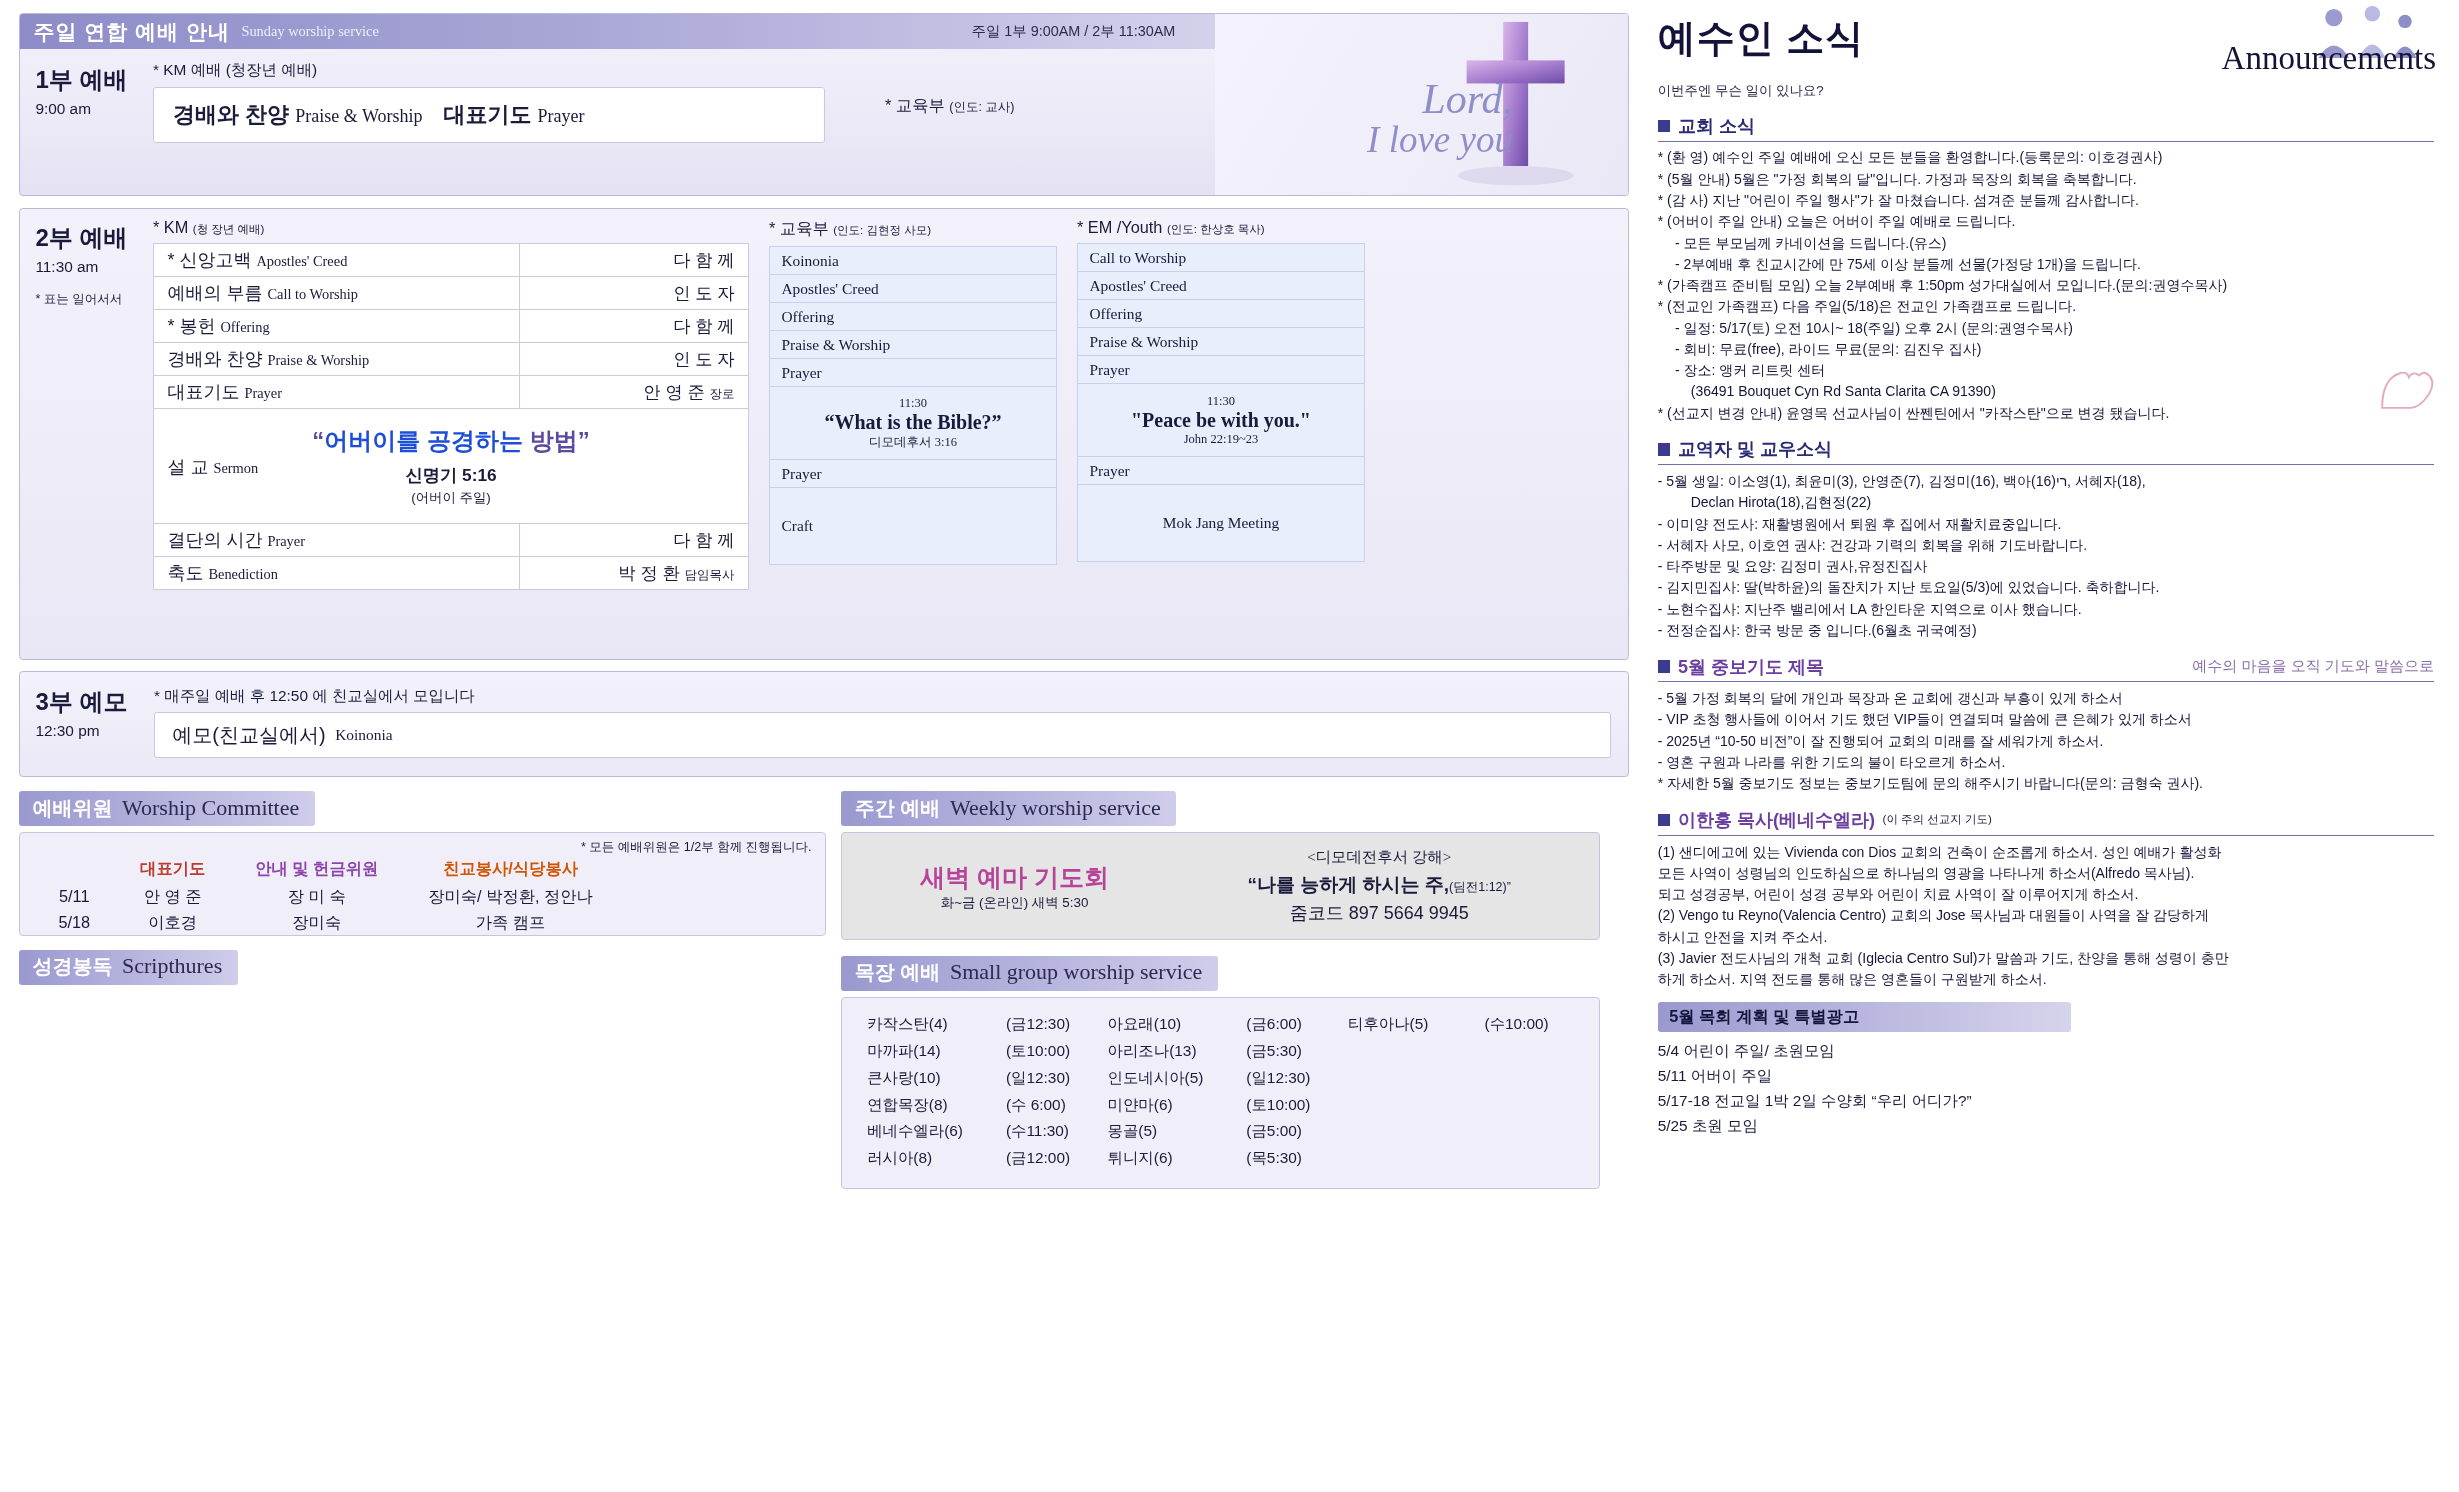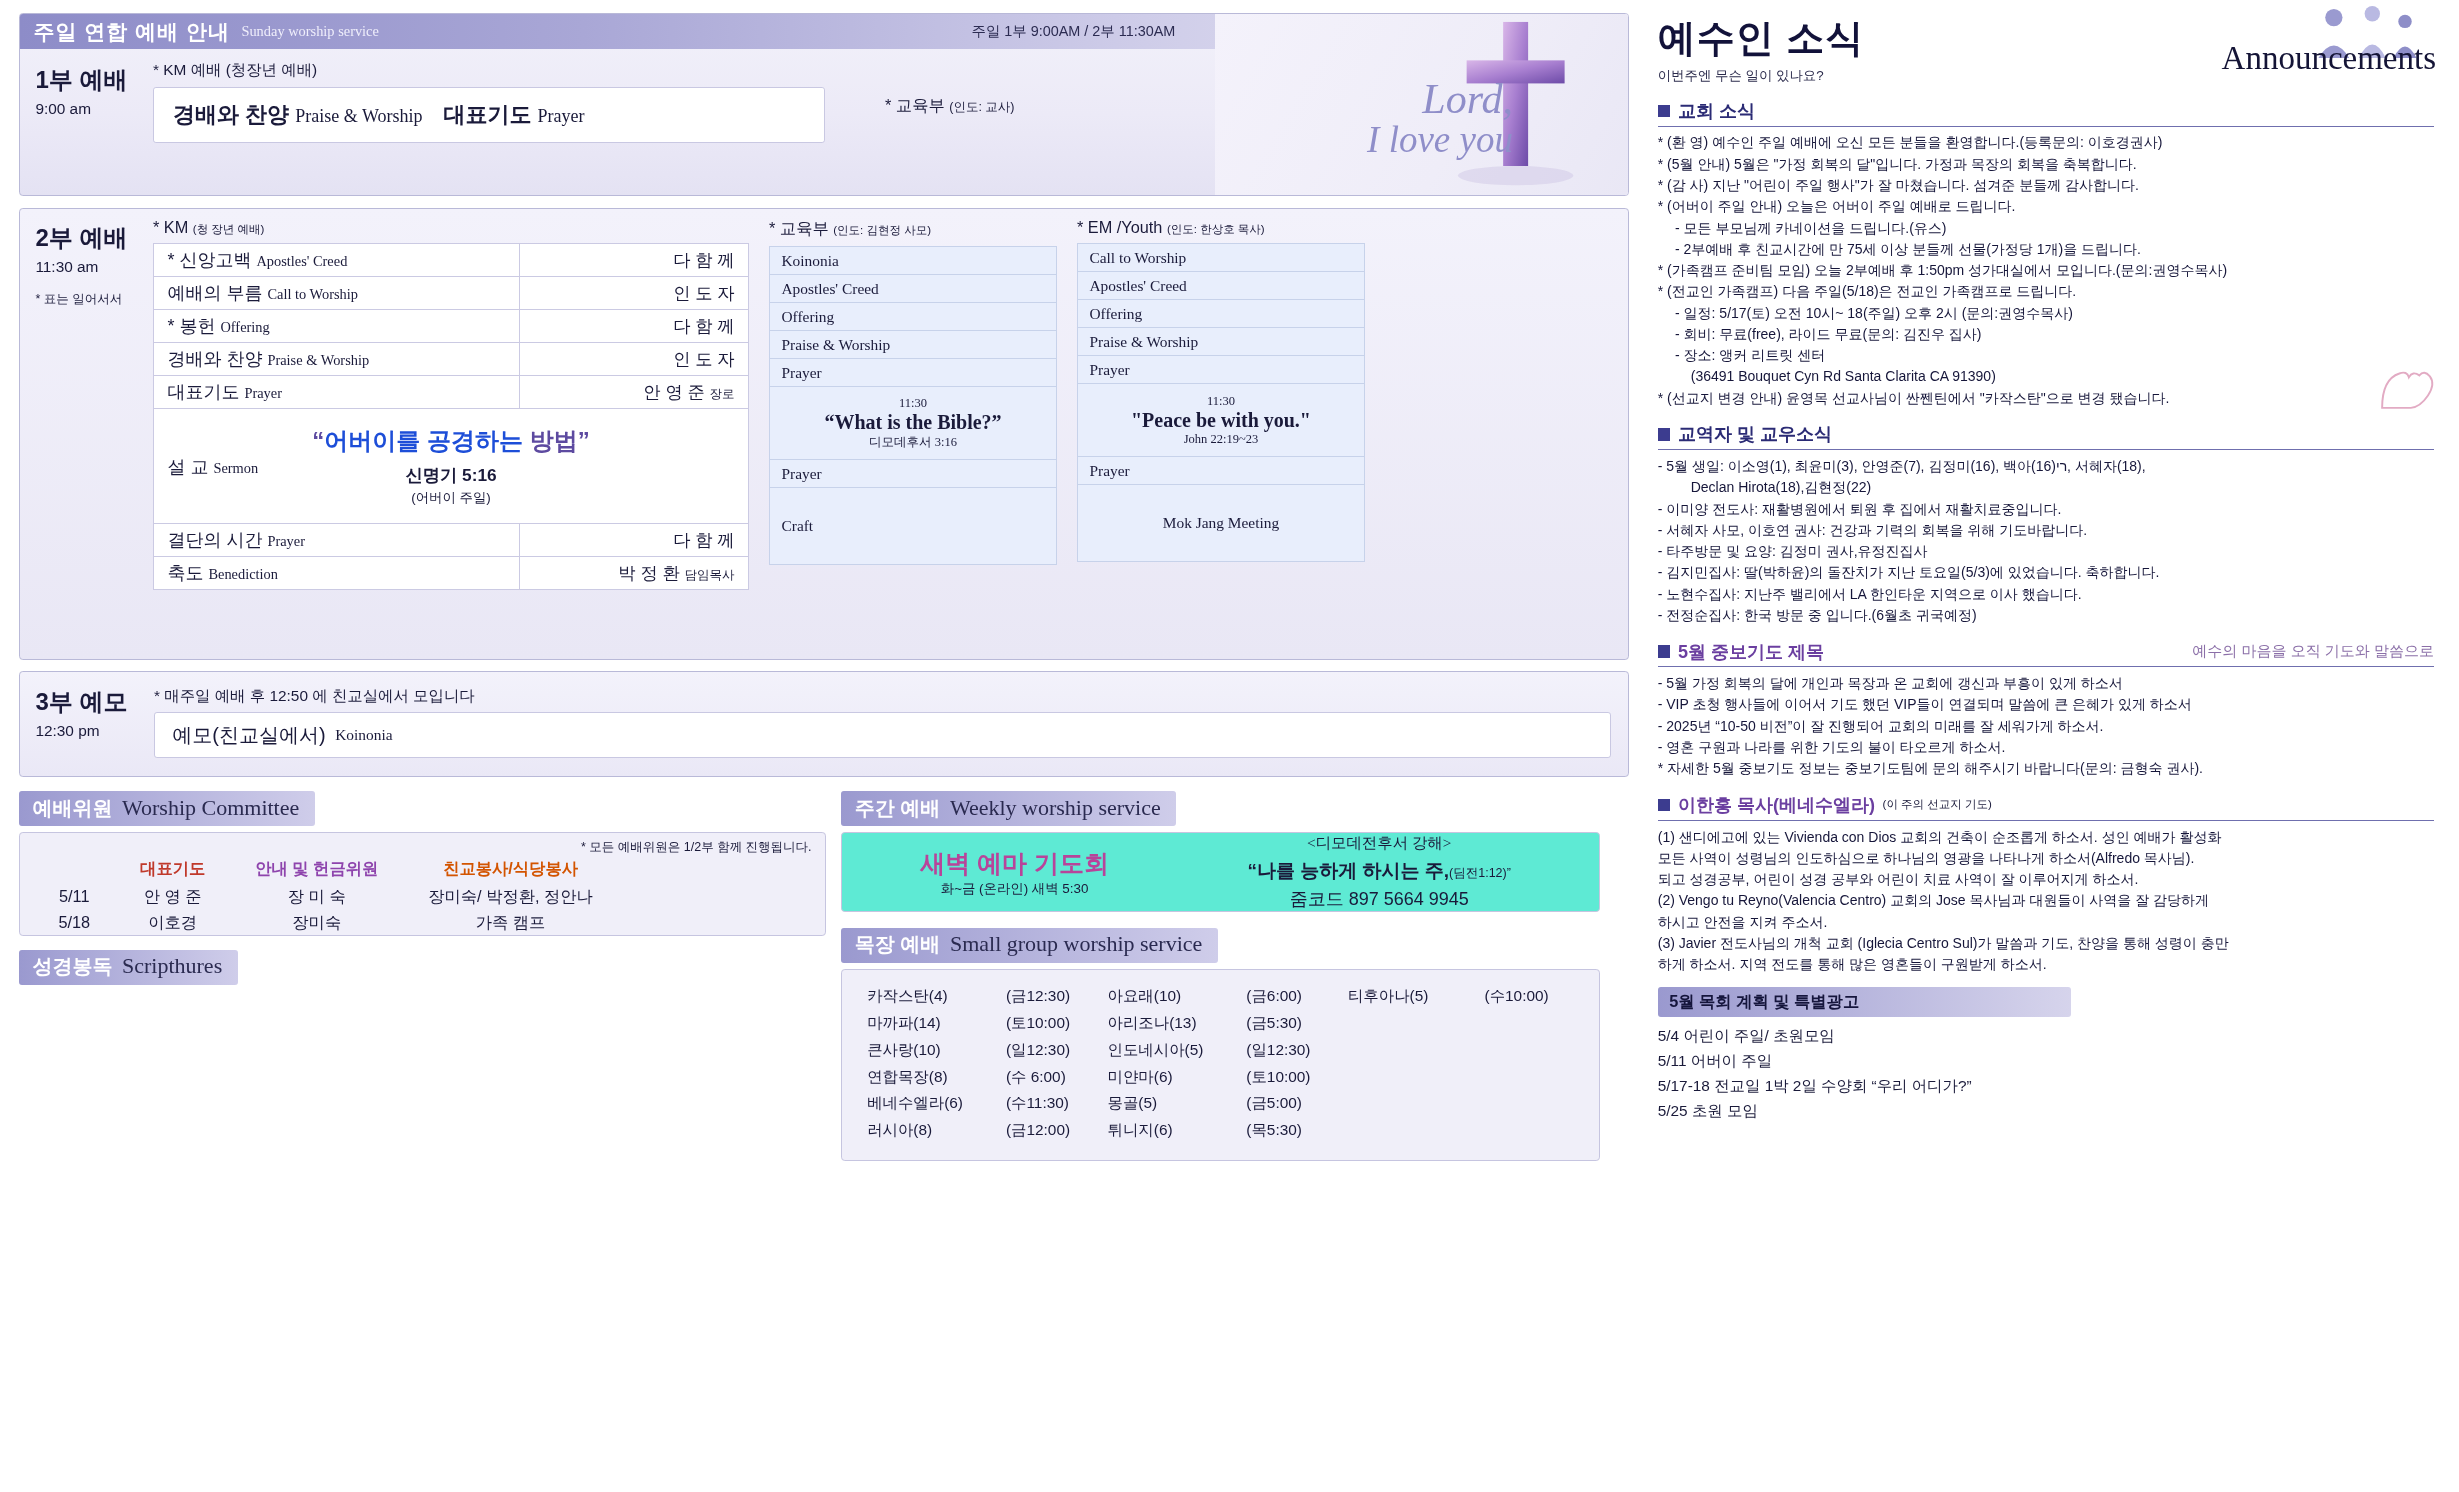--- a/index.html
+++ b/index.html
@@ -142,21 +142,21 @@
   .ctable { border-collapse: collapse; margin-top: 17.3px; }
   .ctable th { font-size: 16.3px; font-weight: bold; padding: 0 25px 3.8px 25px; }
   .ctable td { font-size: 16.3px; padding: 1.9px 25px; text-align: center; }
   .c1 { color: #c0392b; } .c2 { color: #8e44ad; } .c3 { color: #d35400; }
   .ctable td.datecol { color: #1a1a3a; font-weight: normal; }
 
   .scripture-row { margin-top: 13.4px; }
 
   .weekly-box {
     margin-top: 5.8px; border: 1px solid #c6c5e0; border-radius: 3.8px;
-    background: #5eead4; padding: 9.6px; display: flex; gap: 9.6px; height: 80px;
+    background: #e5e5e5; padding: 9.6px; display: flex; gap: 9.6px; height: 108px;
     align-items: center; justify-content: center;
   }
   .dawn { text-align: center; width: 307px; }
   .dawn .t { font-size: 25px; font-weight: bold; color: #b8449a; }
   .dawn .s { font-size: 13.4px; }
   .verse { text-align: center; width: 403px; }
   .verse .a { font-size: 15.4px; font-family: "Liberation Serif", serif; }
   .verse .b { font-size: 19px; font-weight: bold; margin-top: 3.8px; }
   .verse .b .ref { font-size: 12.5px; font-weight: normal; }
   .verse .c { font-size: 18px; margin-top: 3.8px; }
@@ -166,21 +166,21 @@
     background: #f0eff9; padding: 13.4px 19px; height: 192px;
   }
   .gtable { border-collapse: collapse; width: 100%; }
   .gtable td { font-size: 15.4px; padding: 2.9px 5.8px; white-space: nowrap; }
   .gtable td.name { width: 144px; }
   .gtable td.time { width: 106px; }
 
   
   .right-col { background: #fff; }
   .ann-title { font-size: 38px; font-weight: bold; color: #12123a; letter-spacing: 1px; }
-  .ann-sub { font-size: 13.4px; margin-top: 3px; color: #2b2b4c; }
+  .ann-sub { font-size: 13.4px; margin-top: 18px; color: #2b2b4c; }
   .ann-en {
     position: absolute; right: 23px; top: 40px;
     font-size: 33px; font-family: "Liberation Serif", serif; color: #141436;
   }
   .ann-art {
     position: absolute; right: 29px; top: 3.8px; width: 125px; height: 50px;
   }
 
   .sec-head {
     display: flex; align-items: center; gap: 7.7px; margin-top: 13.4px;

